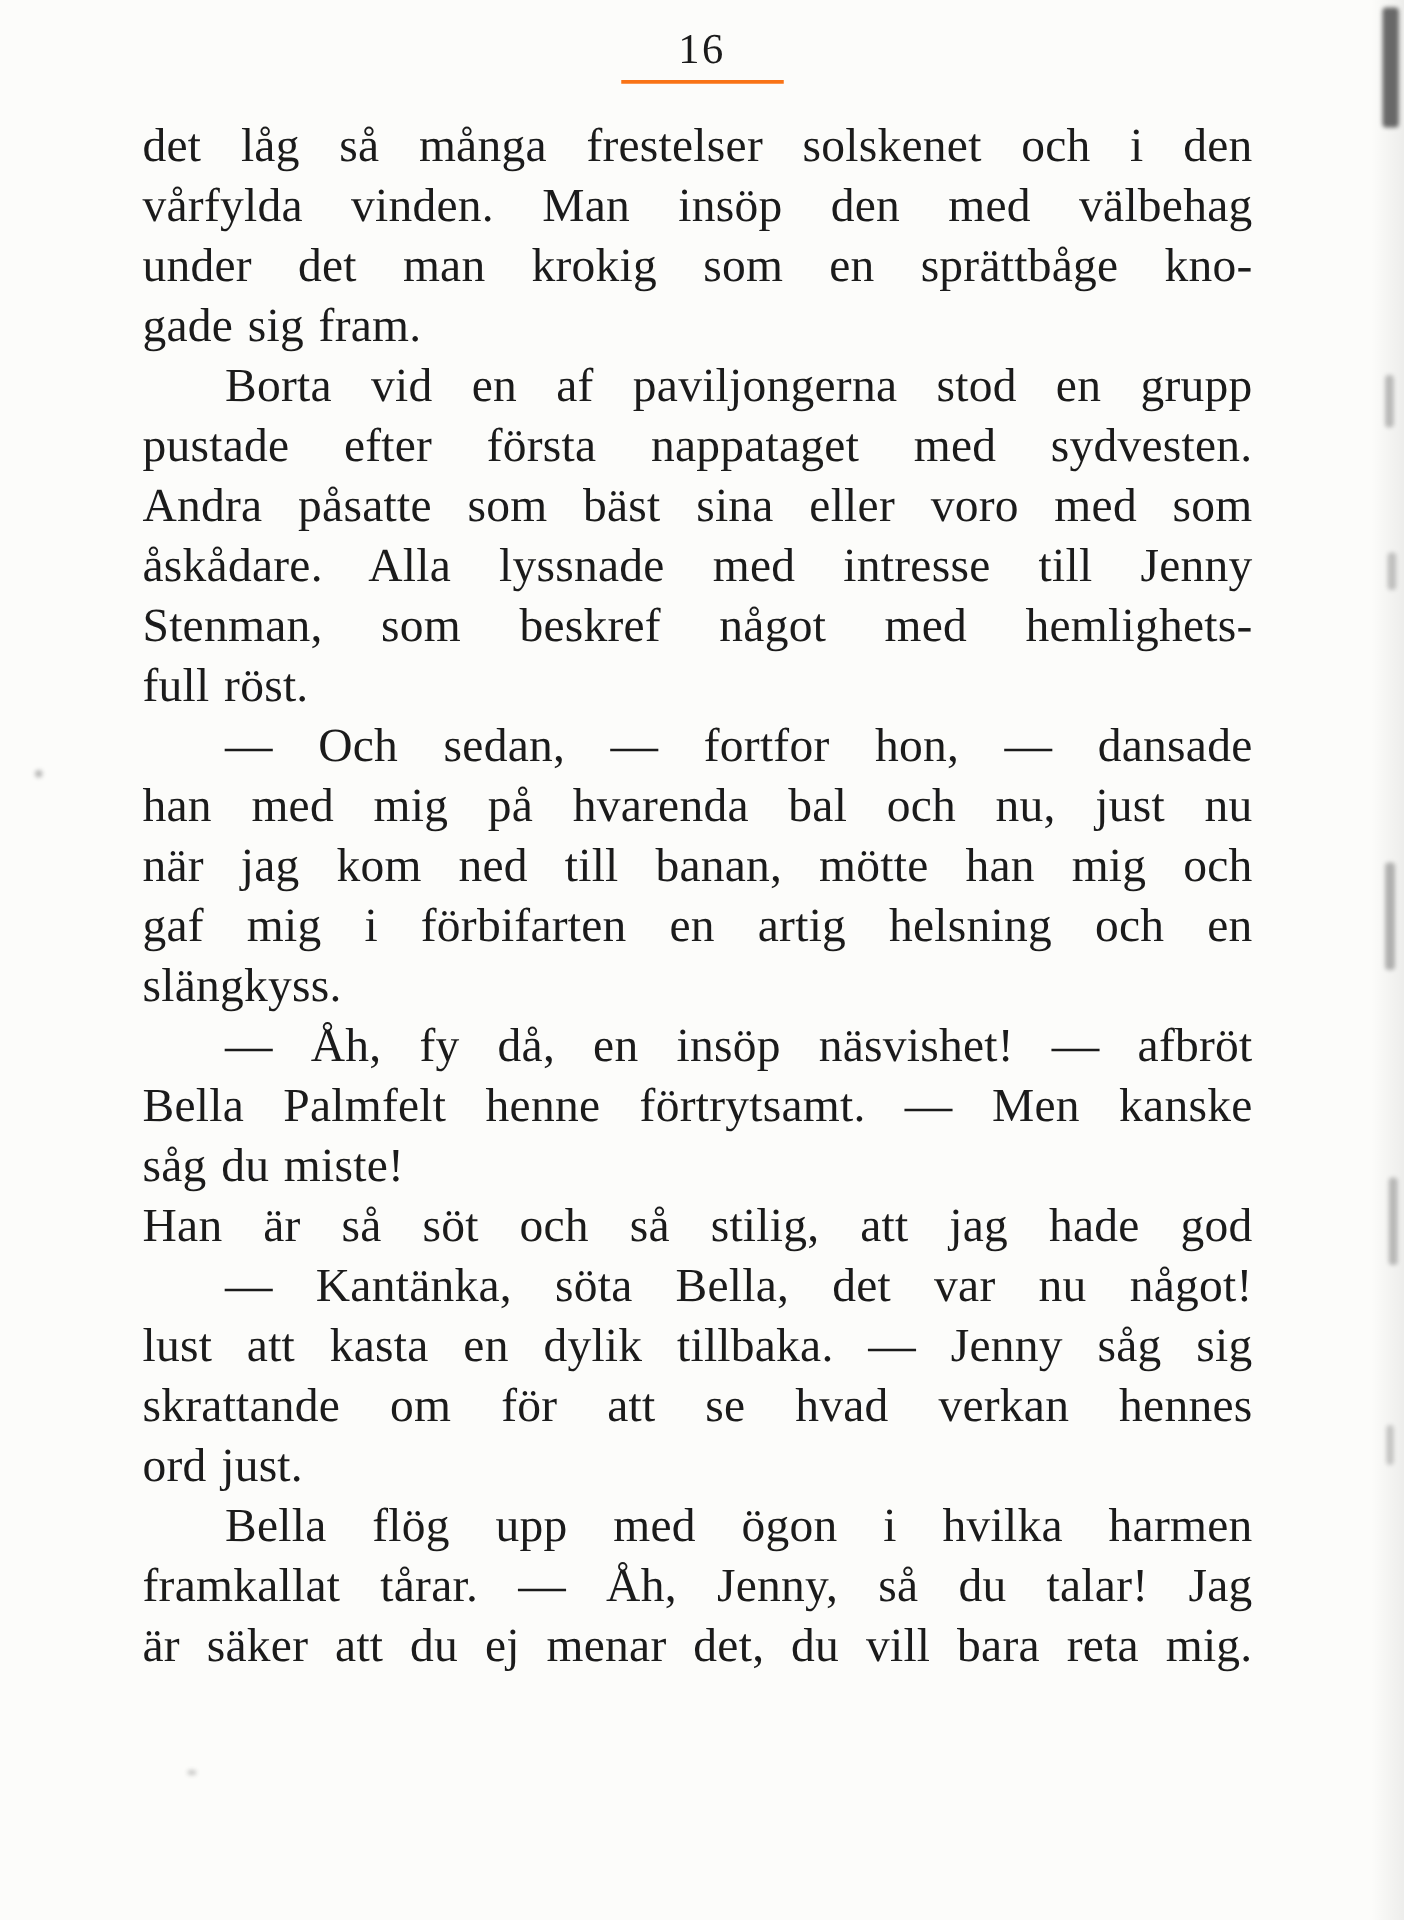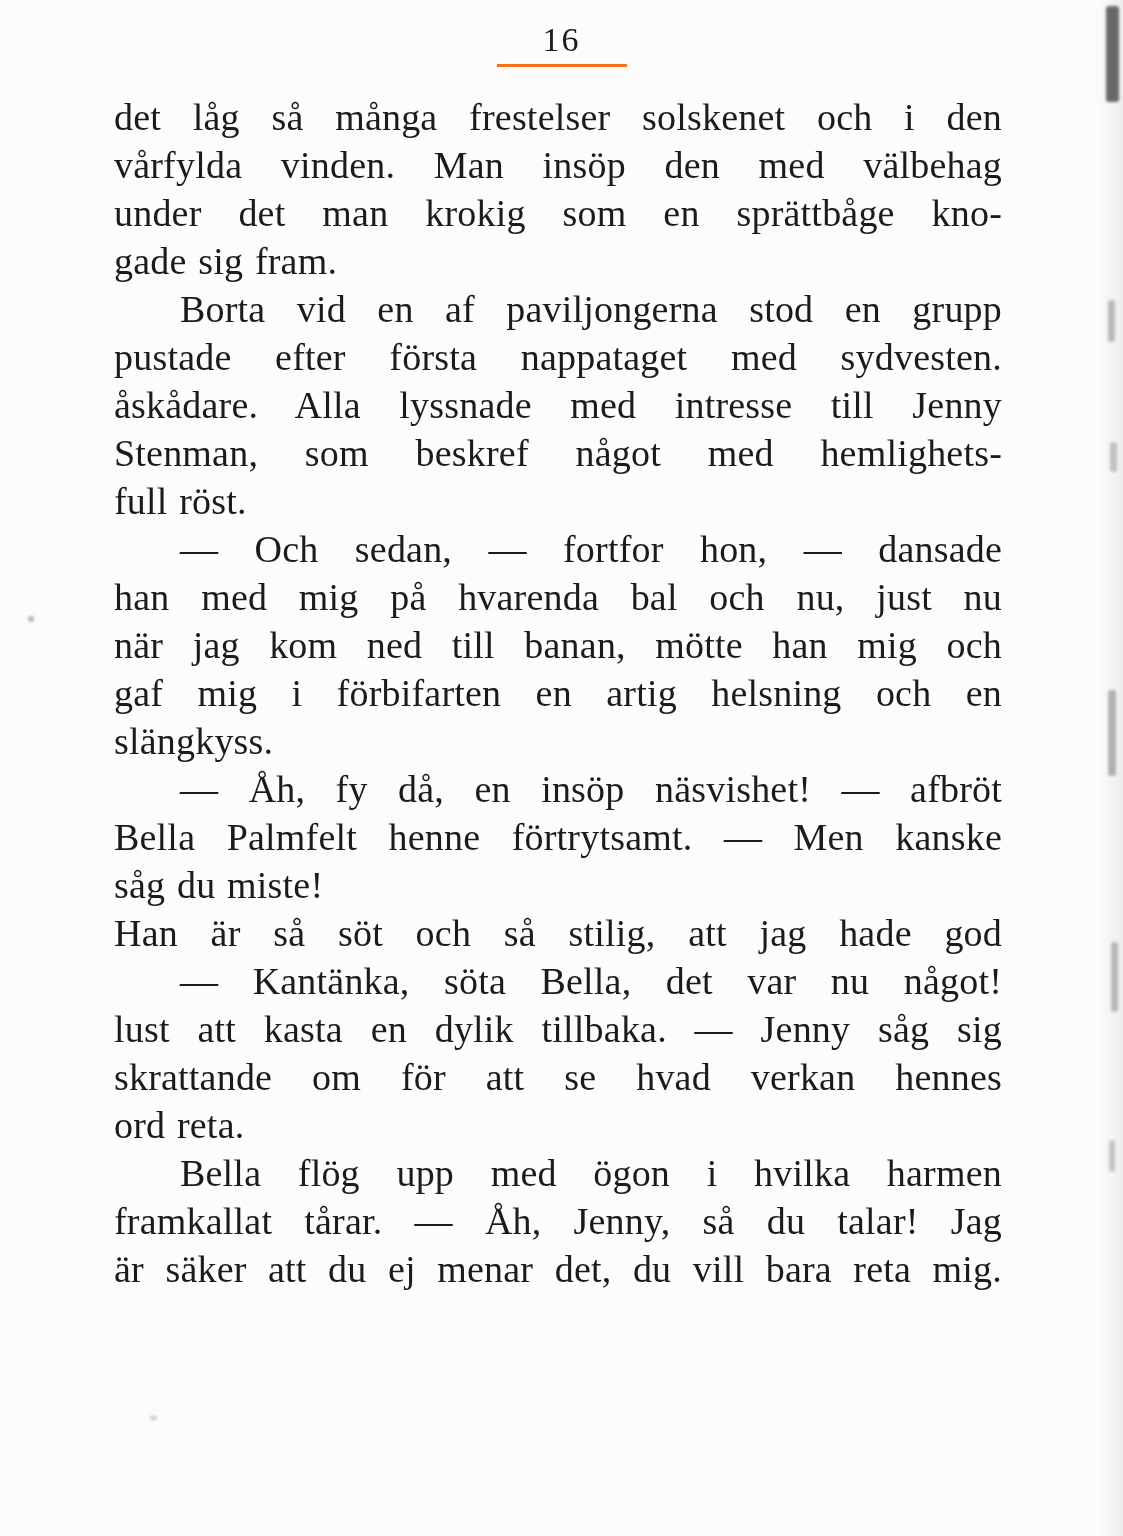--- a/index.html
+++ b/index.html
@@ -96,20 +96,21 @@
   <div class="text-block">
       <div class="paragraph">
         <div class="line">det låg så många frestelser  solskenet och i den</div>
         <div class="line">vårfylda vinden.  Man insöp den med välbehag</div>
         <div class="line">under det man krokig som en sprättbåge kno-</div>
         <div class="line last">gade sig fram.</div>
       </div>
       <div class="paragraph">
         <div class="line indent">Borta vid en af paviljongerna stod en grupp</div>
         <div class="line">pustade efter första nappataget med sydvesten.</div>
+        <div class="line">Andra påsatte som bäst sina eller voro med som</div>
         <div class="line">åskådare.  Alla lyssnade med intresse till Jenny</div>
         <div class="line">Stenman, som beskref något med hemlighets-</div>
         <div class="line last">full röst.</div>
       </div>
       <div class="paragraph">
         <div class="line indent">— Och sedan, — fortfor hon, — dansade</div>
         <div class="line">han med mig på hvarenda bal och nu, just nu</div>
         <div class="line">när jag kom ned till banan, mötte han mig och</div>
         <div class="line">gaf mig i förbifarten en artig helsning och en</div>
         <div class="line last">slängkyss.</div>
@@ -117,21 +118,21 @@
       <div class="paragraph">
         <div class="line indent">— Åh, fy då, en insöp näsvishet! — afbröt</div>
         <div class="line">Bella Palmfelt henne förtrytsamt. — Men kanske</div>
         <div class="line last">såg du miste!</div>
       </div>
       <div class="paragraph">
         <div class="line">Han är så söt och så stilig, att jag hade god</div>
         <div class="line indent">— Kantänka, söta Bella, det var nu något!</div>
         <div class="line">lust att kasta en dylik tillbaka. — Jenny såg sig</div>
         <div class="line">skrattande om för att se hvad verkan hennes</div>
-        <div class="line last">ord reta.</div>
+        <div class="line last">ord just.</div>
       </div>
       <div class="paragraph">
         <div class="line indent">Bella flög upp med ögon i hvilka harmen</div>
         <div class="line">framkallat tårar. — Åh, Jenny, så du talar!  Jag</div>
         <div class="line">är säker att du ej menar det, du vill bara reta mig.</div>
       </div>
     </div>
 
   <div class="artifact a1"></div>
   <div class="artifact a2"></div>

